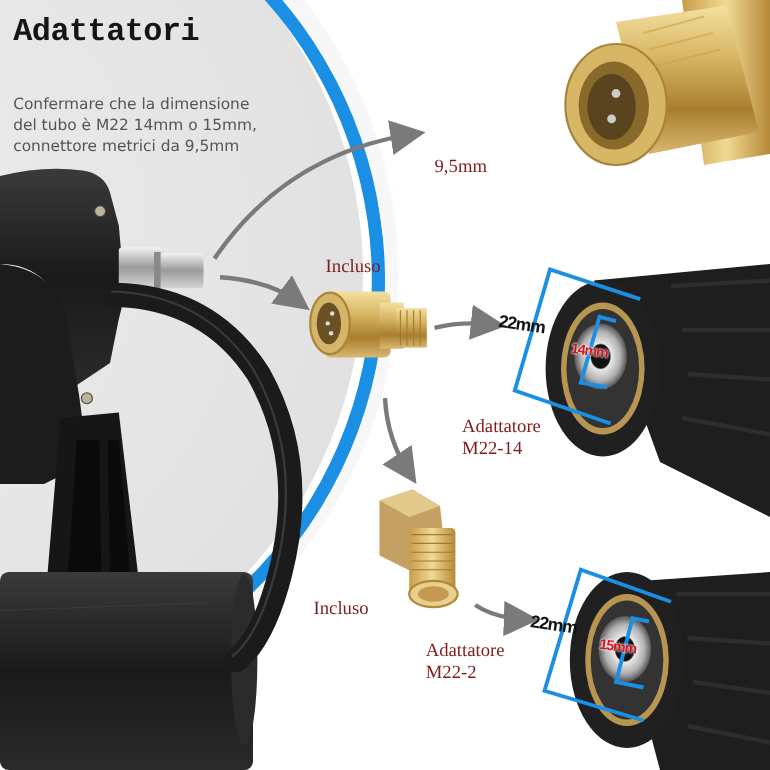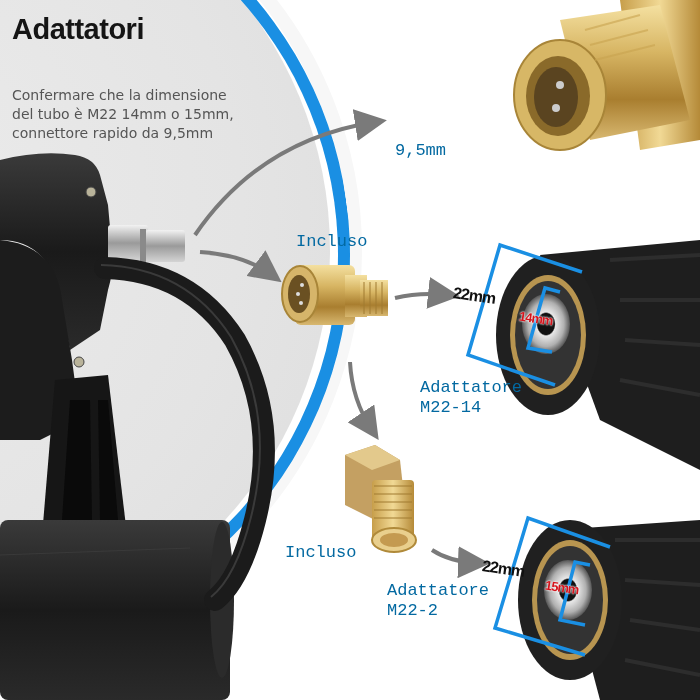--- a/index.html
+++ b/index.html
@@ -20,26 +20,26 @@
   }
   .bg-ring-blue {
     position: absolute; left: -440px; top: -140px; width: 790px; height: 790px;
     border-radius: 50%;
     border: 12px solid transparent;
     border-right-color: #1a8fe3; border-bottom-color: #1a8fe3;
     transform: rotate(-8deg);
   }
 
   
-  .title { position: absolute; left: 12px; top: 12px; font-family: Liberation Sans, sans-serif; font-weight: bold; font-size: 29px; line-height: 34px; letter-spacing: -0.5px; text-align: center; }
+  .title { position: absolute; left: 12px; top: 12px; font-family: Liberation Mono, monospace; font-weight: bold; font-size: 29px; line-height: 34px; letter-spacing: -0.5px; text-align: center; }
   .title .t1 { color: #151515; display: block; }
   .title .t2 { color: #1a8fe3; display: block; }
   .subtitle { position: absolute; left: 12px; top: 86px; width: 230px; font-family: "DejaVu Sans", sans-serif; font-size: 14px; line-height: 19px; color: #555555; }
 
-  .label { position: absolute; font-family: Liberation Mono, monospace; color: #0369a1; font-size: 16px; line-height: 20px; }
+  .label { position: absolute; font-family: Liberation Serif, serif; color: #7f1d1d; font-size: 16px; line-height: 20px; }
   .dim { position: absolute; font-family: "Liberation Sans", sans-serif; font-weight: bold; font-size: 16px; color: #111; transform: rotate(8deg); letter-spacing: -1px; }
   .dim-red { position: absolute; font-family: "Liberation Sans", sans-serif; font-weight: bold; font-size: 13px; color: #d4141c; transform: rotate(8deg); letter-spacing: -1px; text-shadow: 0 0 2px #fff, 0 0 2px #fff; }
 
   svg { position: absolute; left: 0; top: 0; overflow: visible; }
 </style>
 </head>
 <body>
 
 <div class="canvas">
 
@@ -172,21 +172,21 @@
       <path d="M200,252 Q245,255 272,275" marker-end="url(#arrowHead)"></path>
       <path d="M395,298 Q420,292 448,295" marker-end="url(#arrowHead)"></path>
       <path d="M350,362 Q352,400 372,430" marker-end="url(#arrowHead)"></path>
       <path d="M432,550 Q450,562 478,563" marker-end="url(#arrowHead)"></path>
     </g>
   </svg>
 
   <div class="title">
     <span class="t1">Adattatori</span>
   </div>
-  <div class="subtitle">Confermare che la dimensione del tubo è M22 14mm o 15mm, connettore rapido da 9,5mm</div>
+  <div class="subtitle">Confermare che la dimensione del tubo è M22 14mm o 15mm, connettore metrici da 9,5mm</div>
 
   <div class="label" style="left:395px; top:141px; font-size:17px;">
     <div>9,5mm</div>
   </div>
 
   <div class="label" style="left:296px; top:232px; font-size:17px;">Incluso</div>
 
   <div class="label" style="left:420px; top:378px; font-size:17px;">
     <div>Adattatore</div>
     <div>M22-14</div>

